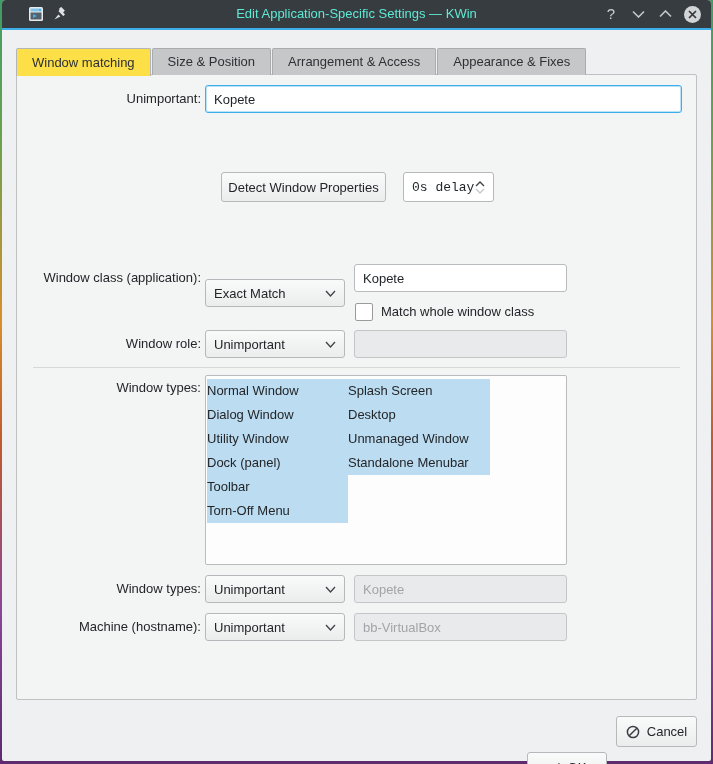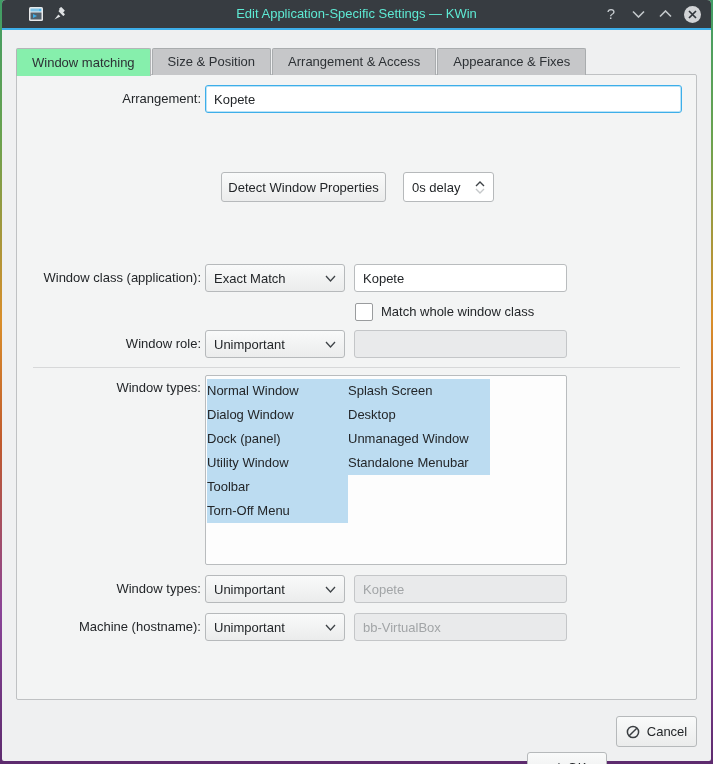--- a/index.html
+++ b/index.html
@@ -27,21 +27,21 @@
   .tb-btn { position:absolute; top:4px; width:20px; height:20px; display:flex; align-items:center; justify-content:center; cursor:default; }
   .helpq { color:#c9ced2; font-size:15px; line-height:20px; }
   
   .tabbar { position:absolute; left:14px; top:47px; height:28px; display:flex; align-items:flex-end; z-index:3; }
   .tab {
     height:27px; line-height:26px; padding:0 15px;
     background:#c6c7c9; border:1px solid #a9acae; border-bottom:none;
     border-radius:2px 2px 0 0; margin-right:1px; color:#2d3135;
   }
   .tab.active {
-    height:28px; line-height:27px; background:#86efac;
+    height:28px; line-height:27px; background:#fde047;
     border:1px solid #b3b5b7; border-bottom:none; margin-bottom:-1px; z-index:4;text-align:center;
   }
   
   .frame {
     position:absolute; left:14px; top:74px; width:681px; height:626px;
     background:#f3f4f4; border:1px solid #bfc1c3; border-radius:2px; z-index:1;
   }
   .flabel { position:absolute; left:0; width:184px; text-align:right; height:28px; line-height:28px; color:#232629; }
   .input, .input-dis {
     position:absolute; height:28px; border-radius:3px; border:1px solid #b9bcbe;
@@ -123,38 +123,38 @@
 
   <div class="tabbar">
     <div class="tab active">Window matching</div>
     <div class="tab">Size &amp; Position</div>
     <div class="tab">Arrangement &amp; Access</div>
     <div class="tab">Appearance &amp; Fixes</div>
   </div>
 
   <div class="frame">
 
-    <div class="flabel" style="top:10px;">Arrangement:</div>
+    <div class="flabel" style="top:10px;">Unimportant:</div>
     <input class="input focus" style="left: 188px; top: 10px; width: 477px;" value="Kopete">
 
     <button class="btn" style="position:absolute; left:204px; top:97px; width:165px; height:30px;">Detect Window Properties</button>
-    <div class="spin" style="left:386px; top:97px; width:91px;">
+    <div class="spin" style="left:386px; top:97px; width:91px;font-family:Liberation Mono, monospace;">
       <span>0s delay</span>
       <span class="spin-arrows">
         <svg width="10" height="6" viewBox="0 0 10 6">
             <polyline points="1,5 5,1 9,5" fill="none" stroke="#3e4347" stroke-width="1.4"></polyline>
           </svg>
         <svg width="10" height="6" viewBox="0 0 10 6">
             <polyline points="1,1 5,5 9,1" fill="none" stroke="#c5c8ca" stroke-width="1.4"></polyline>
           </svg>
       </span>
     </div>
 
     <div class="flabel" style="top:189px;">Window class (application):</div>
-    <div class="combo" style="left:188px; top:189px;">
+    <div class="combo" style="left:188px; top:204px;">
       <span>Exact Match</span>
       <svg width="11" height="7" viewBox="0 0 11 7">
           <polyline points="1,1 5.5,6 10,1" fill="none" stroke="#3e4347" stroke-width="1.3"></polyline>
         </svg>
     </div>
     <input class="input" style="left: 337px; top: 189px; width: 213px;" value="Kopete">
 
     <span class="checkbox" style="left:338px; top:228px;"></span>
     <span style="position:absolute; left:364px; top:228px; line-height:18px;">Match whole window class</span>
 
@@ -166,22 +166,22 @@
         </svg>
     </div>
     <input class="input-dis" style="position: absolute; left: 337px; top: 255px; width: 213px; height: 28px;" disabled="" value="">
 
     <div class="sep" style="top:292px;"></div>
 
     <div class="flabel" style="top:301px; height:24px; line-height:24px;">Window types:</div>
     <div class="wtlist">
       <div class="wt-item selected">Normal Window</div>
       <div class="wt-item selected">Dialog Window</div>
+      <div class="wt-item selected">Utility Window</div>
       <div class="wt-item selected">Dock (panel)</div>
-      <div class="wt-item selected">Utility Window</div>
       <div class="wt-item selected">Toolbar</div>
       <div class="wt-item selected">Torn-Off Menu</div>
       <div class="wt-item selected">Splash Screen</div>
       <div class="wt-item selected">Desktop</div>
       <div class="wt-item selected">Unmanaged Window</div>
       <div class="wt-item selected">Standalone Menubar</div>
     </div>
 
     <div class="flabel" style="top:500px;">Window types:</div>
     <div class="combo" style="left:188px; top:500px;">

